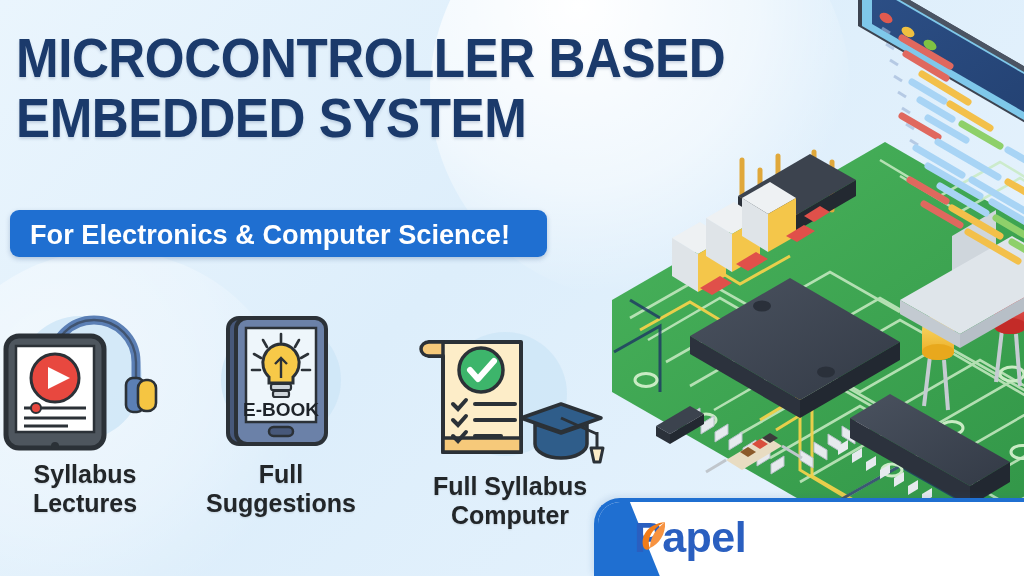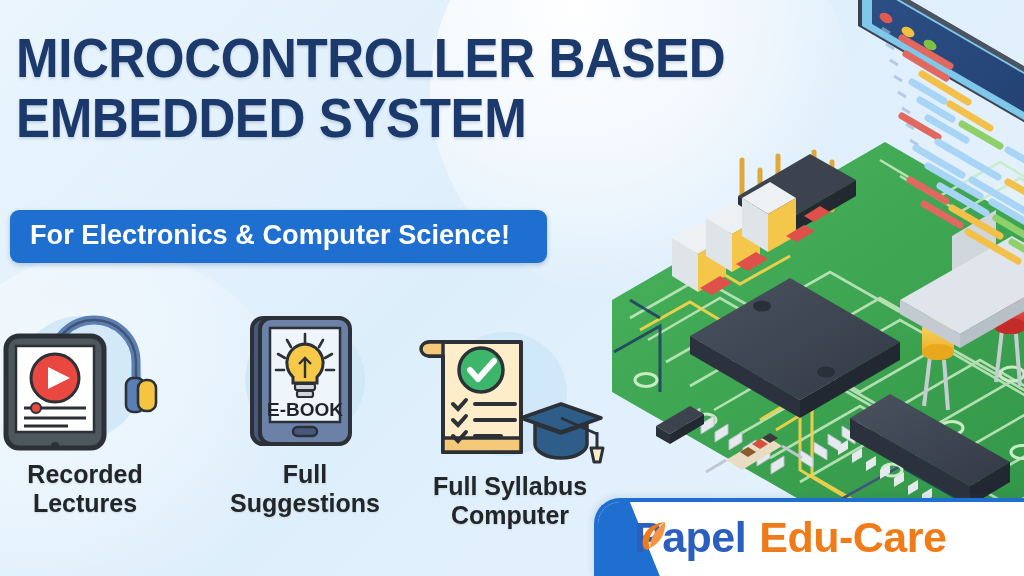--- a/index.html
+++ b/index.html
@@ -29,35 +29,35 @@
     letter-spacing:-0.5px;
     transform:scaleX(.93);transform-origin:left top;
     text-shadow:0 2px 3px rgba(27,58,107,.18);
   }
   #title .line{display:block;white-space:nowrap;}
 
   
   #subtitle-banner{
     position:absolute;left:10px;top:210px;
     background:#1f6fd1;border-radius:9px;
-    padding:9px 22px 12px 20px;
+    padding:9px 22px 6px 20px;
     box-shadow:0 2px 5px rgba(20,60,120,.25);
   }
   #subtitle-banner .txt{
     color:#ffffff;font-size:28px;font-weight:bold;white-space:nowrap;
     transform:scaleX(.97);transform-origin:left center;display:block;
   }
 
   
   #features{
     position:absolute;left:0px;top:300px;width:630px;height:245px;
   }
   .feature{position:absolute;width:210px;text-align:center;}
   #feat0{left:-20px;top:0;}
-  #feat1{left:200px;top:0;}
+  #feat1{left:176px;top:0;}
   #feat2{left:405px;top:12px;}
   .feat-icon{position:relative;height:160px;width:210px;}
   .feat-label{
     color:#222629;font-size:25px;font-weight:bold;line-height:29px;
     text-shadow:0 1px 2px rgba(0,0,0,.12);
   }
   .feat-label .l2{display:block;}
 
   
   #logo-panel{
@@ -376,21 +376,21 @@
           <circle cx="75" cy="78" r="24" fill="#e8483f" stroke="#2b3137" stroke-width="3"></circle>
           <path d="M68,67 L90,78 L68,89 Z" fill="#ffffff"></path>
 
           <line x1="44" y1="108" x2="106" y2="108" stroke="#2b3137" stroke-width="3"></line>
           <circle cx="56" cy="108" r="5" fill="#e8483f" stroke="#2b3137" stroke-width="2"></circle>
           <line x1="44" y1="118" x2="106" y2="118" stroke="#2b3137" stroke-width="3"></line>
           <line x1="44" y1="126" x2="88" y2="126" stroke="#2b3137" stroke-width="3"></line>
         </svg>
       </div>
       <div class="feat-label">
-        <span>Recorded</span>
+        <span>Syllabus</span>
         <span class="l2">Lectures</span>
       </div>
     </div>
 
     <div class="feature" id="feat1">
       <div class="feat-icon">
         <svg width="210" height="160" viewBox="0 0 210 160">
           <circle cx="105" cy="80" r="60" fill="#cfe6f7" opacity=".85"></circle>
 
           <rect x="52" y="18" width="96" height="126" rx="11" fill="#47587a" stroke="#2b3137" stroke-width="4"></rect>
@@ -461,17 +461,16 @@
   <div id="logo-panel">
     <div id="panel-slash"></div>
     <div id="logo-inner">
       <span class="logo-word" id="logo-papel">
         <svg id="leaf" width="30" height="32" viewBox="0 0 30 32">
           <path d="M26,2 C10,4 2,14 4,26 C5,30 9,31 11,28 C7,18 14,8 26,2 Z" fill="#f07c19"></path>
           <path d="M26,2 C16,10 11,18 11,28 C20,24 27,14 26,2 Z" fill="#f79341"></path>
         </svg>
         <span>Papel</span>
       </span>
-      <span class="logo-word" id="logo-edu">Edu-Care</span>
     </div>
   </div>
 
 </div>
 
 </body></html>

